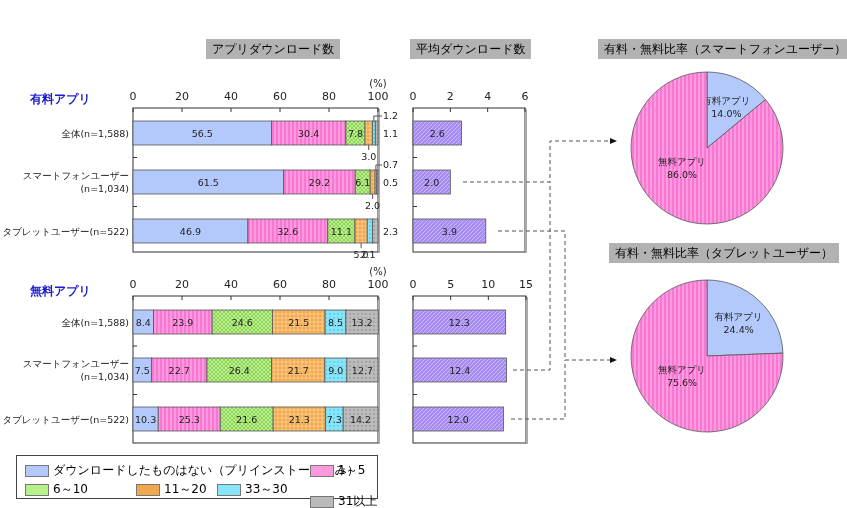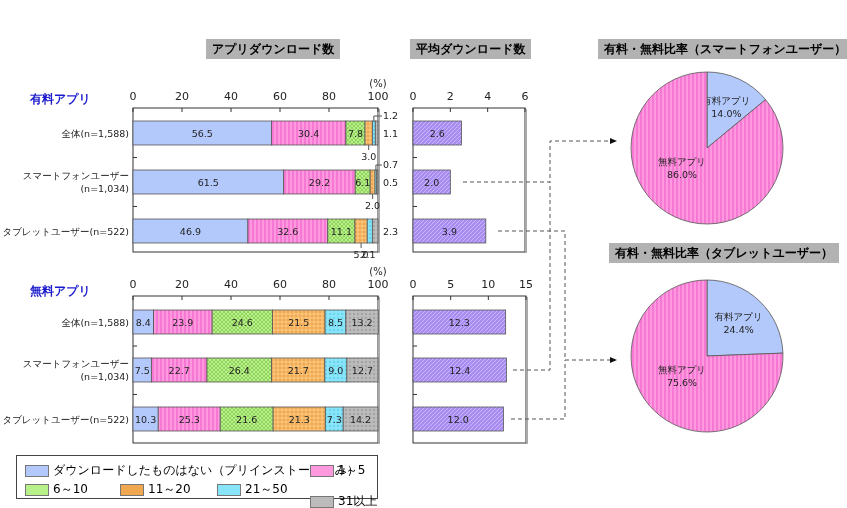--- a/index.html
+++ b/index.html
@@ -1,19 +1,19 @@
 <!DOCTYPE html>
 <html><head>
 <meta charset="utf-8">
 <style>
   html, body { margin: 0; padding: 0; background: #ffffff; }
   body { width: 847px; height: 508px; position: relative; overflow: hidden;
          font-family: "DejaVu Sans", "Liberation Sans", sans-serif; color: #000; }
   svg text { font-family: "DejaVu Sans", "Liberation Sans", sans-serif; }
-  .title-box { position: absolute; background: #b2b2b2; font-size: 12px; font-weight: bold;
+  .title-box { position: absolute; background: #b2b2b2; font-size: 12px; font-weight: normal;
                padding: 2px 6px; white-space: nowrap; line-height: 16px; }
   .section-label { position: absolute; color: #1a1acc; font-size: 12px; font-weight: bold; white-space: nowrap; }
   .legend { position: absolute; left: 16px; top: 455px; width: 362px; height: 44px; border: 1px solid #444;
             font-size: 12px; box-sizing: border-box; }
   .legend-item { position: absolute; display: flex; align-items: center; white-space: nowrap; }
   .legend-swatch { width: 22px; height: 10px; border: 1px solid #777; margin-right: 4px; }
   #main-svg { position: absolute; left: 0; top: 0; }
 </style>
 </head>
 <body>
@@ -241,25 +241,25 @@
     <span>ダウンロードしたものはない（プリインストールのみ）</span>
   </div>
   <div class="legend-item" style="left:293px; top:6px;justify-content:center;">
     <span class="legend-swatch" style="background: rgb(255, 153, 221);"></span>
     <span>1～5</span>
   </div>
   <div class="legend-item" style="left:8px; top:25px;">
     <span class="legend-swatch" style="background: rgb(184, 240, 138);"></span>
     <span>6～10</span>
   </div>
-  <div class="legend-item" style="left:103px; top:25px;">
+  <div class="legend-item" style="left:119px; top:25px;">
     <span class="legend-swatch" style="background: rgb(240, 168, 80);"></span>
     <span>11～20</span>
   </div>
   <div class="legend-item" style="left:200px; top:25px;">
     <span class="legend-swatch" style="background: rgb(136, 228, 248);"></span>
-    <span>21～50</span>
+    <span>33～30</span>
   </div>
   <div class="legend-item" style="left:293px; top:37px;">
     <span class="legend-swatch" style="background: rgb(187, 187, 187);"></span>
     <span>31以上</span>
   </div>
 </div>
 
 </body></html>

